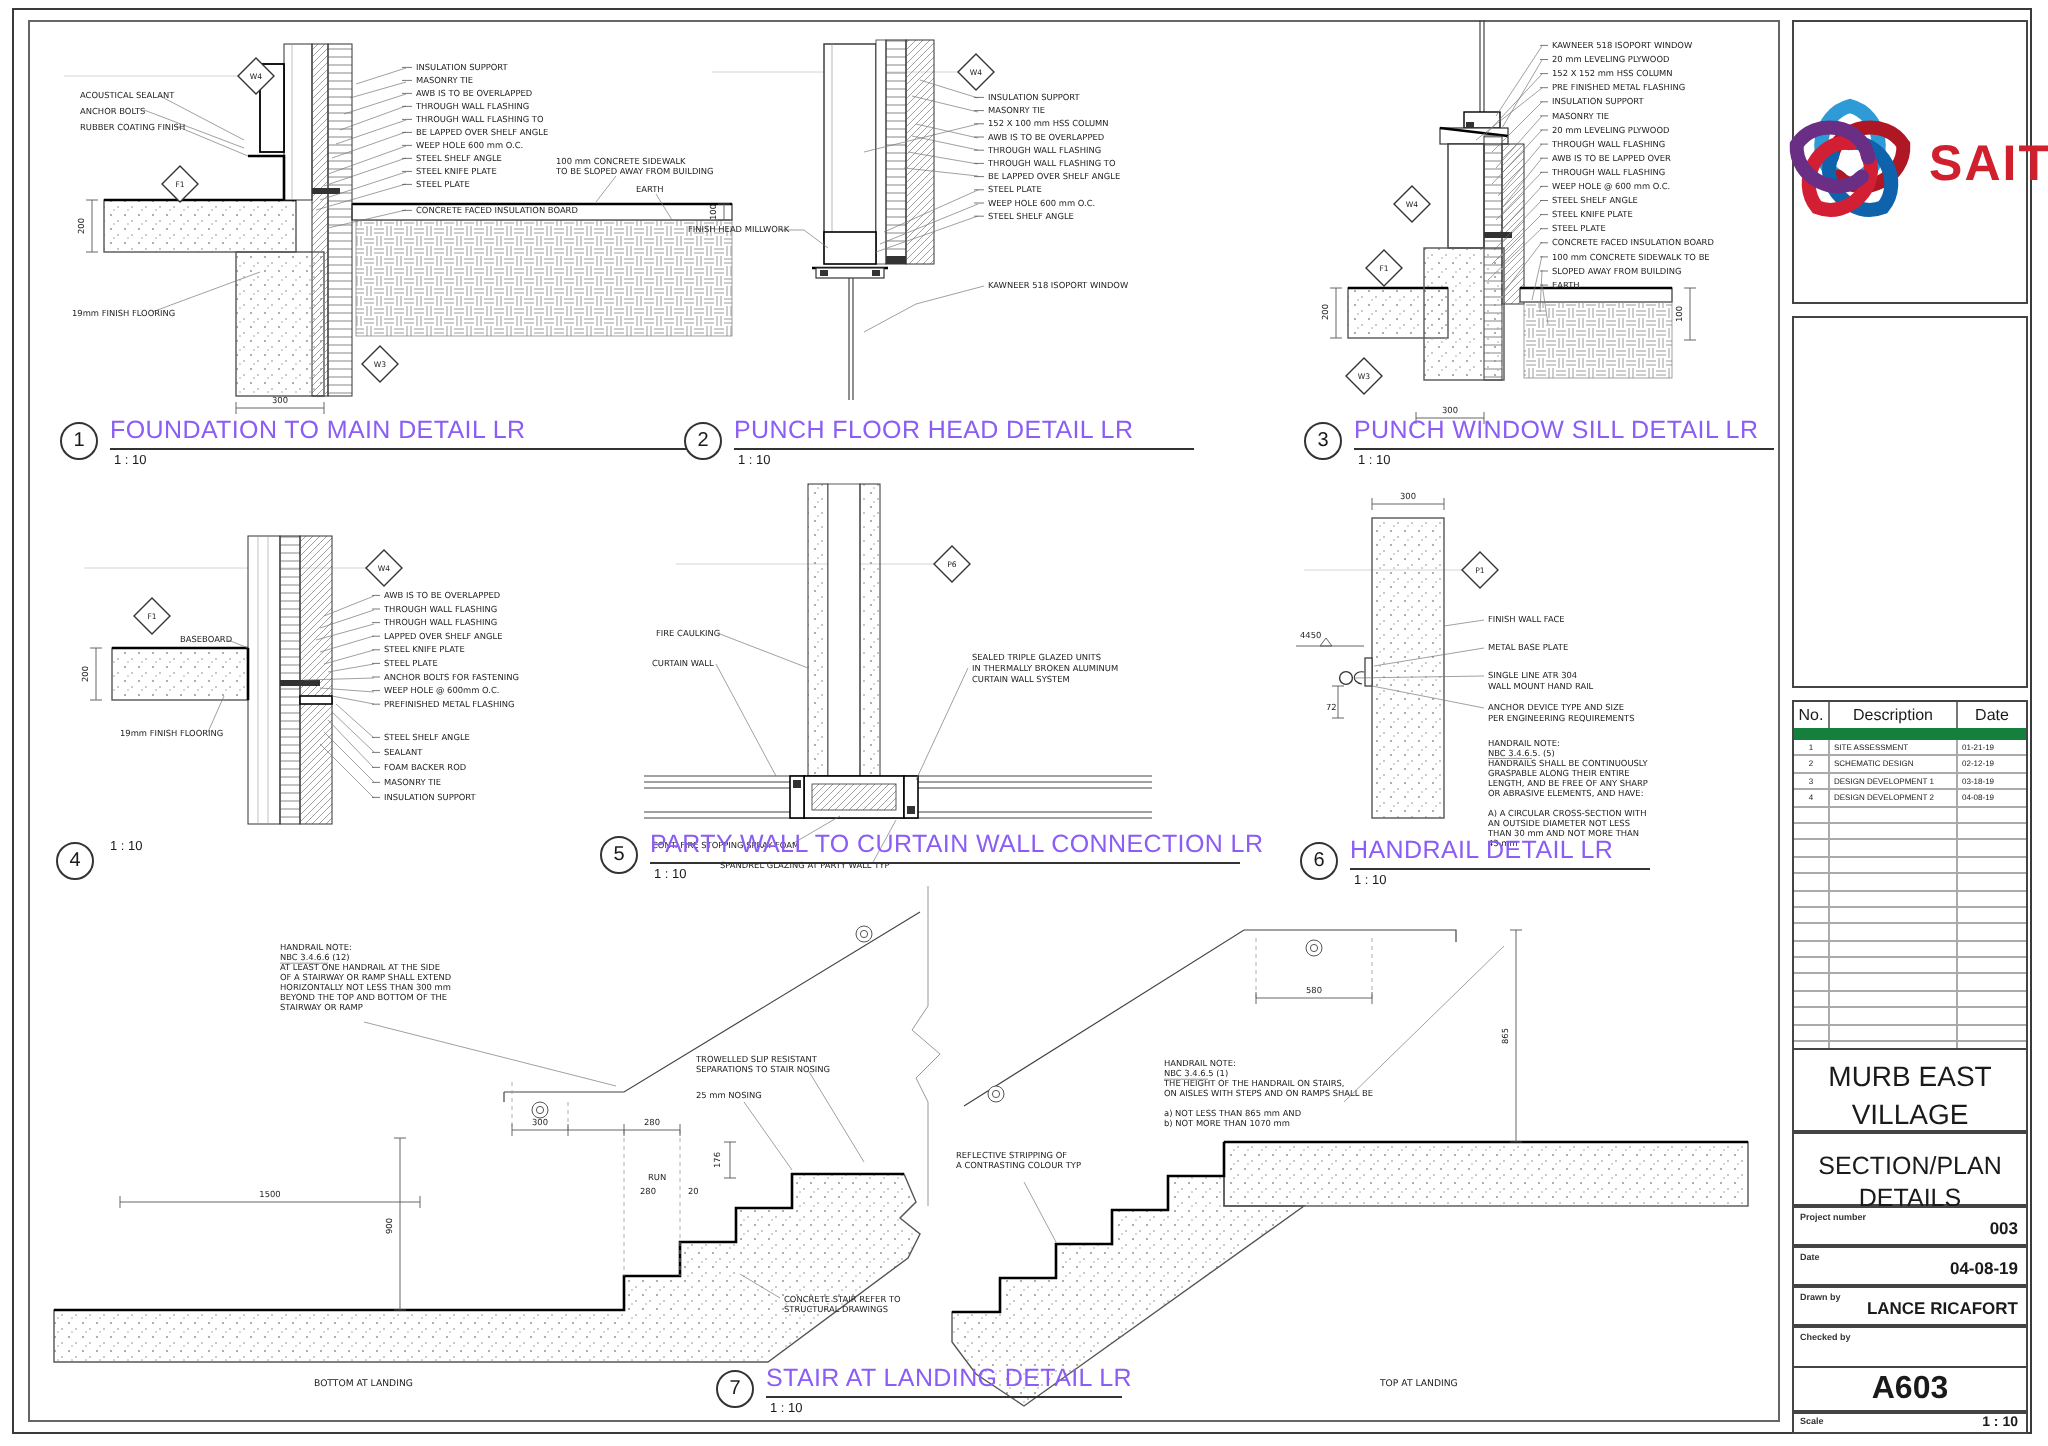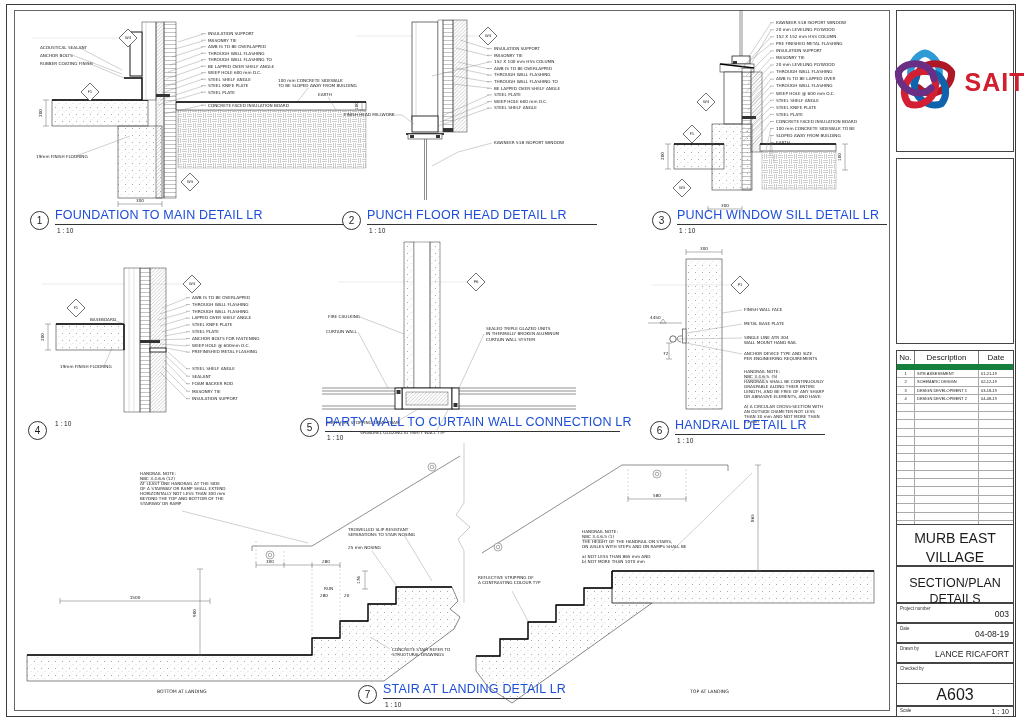--- a/index.html
+++ b/index.html
@@ -16,39 +16,39 @@
   .dash{stroke:#999;stroke-width:0.4;stroke-dasharray:2,2;fill:none;}
   .refline{stroke:#c9c9c9;stroke-width:0.4;}
   .tagd{fill:#fff;stroke:#333;stroke-width:0.7;}
   .heavy{stroke:#000;stroke-width:1.3;fill:none;}
   .ol{stroke:#444;stroke-width:0.6;fill:none;}
   .conc{fill:url(#dots);stroke:#555;stroke-width:0.7;}
   .dtitle{position:absolute;display:flex;gap:6px;align-items:flex-start;}
   .dnum{width:17px;height:17px;border:1.2px solid #333;border-radius:50%;display:flex;align-items:center;
         justify-content:center;font-size:10px;flex:none;margin-top:3px;background:#fff;}
   .dbody{display:flex;flex-direction:column;}
-  .dname{font-size:12.5px;letter-spacing:0.2px;color:#1d4ed8;padding-bottom:2px;border-bottom:1.2px solid #333;white-space:nowrap;}
+  .dname{font-size:12.5px;letter-spacing:0.2px;color:#8b5cf6;padding-bottom:2px;border-bottom:1.2px solid #333;white-space:nowrap;}
   .dscale{font-size:6.5px;padding-top:2px;padding-left:2px;}
   
   .logo-wrap{display:flex;flex-direction:row;align-items:center;justify-content:center;height:100%;}
   .sait-word{font-size:25px;font-weight:bold;color:#d0202e;letter-spacing:1px;margin-top:2px;}
   .revtable{position:absolute;left:896px;top:350px;width:118px;border:1px solid #444;background:#fff;box-sizing:border-box;}
   .rt-head{display:grid;grid-template-columns:18px 64px 34px;border-bottom:6px solid #15803d;}
   .rt-head span{font-size:8px;padding:2px 1px;border-right:1px solid #777;text-align:center;}
   .rt-head span:last-child{border-right:none;}
   .rt-row{display:grid;grid-template-columns:18px 64px 34px;height:7.4px;border-bottom:1px solid #aaa;}
   .rt-row span{font-size:4px;line-height:7.4px;border-right:1px solid #aaa;overflow:hidden;white-space:nowrap;padding-left:2px;}
   .rt-row span:first-child{text-align:center;padding-left:0;}
   .rt-row span:last-child{border-right:none;}
   .proj-name{font-size:14px;text-align:center;line-height:1.35;padding-top:4px;}
   .sheet-title{font-size:12.5px;text-align:center;line-height:1.3;padding-top:8px;}
-  .field{position:relative;height:100%;}
+  .field{position:relative;height:100%;font-weight:bold;}
   .field .lab{position:absolute;left:3px;top:2px;font-size:4.5px;color:#333;}
   .field .val{position:absolute;right:4px;bottom:3px;font-size:8.5px;}
-  .sheetnum{font-size:16px;text-align:center;line-height:22px;}
+  .sheetnum{font-size:16px;text-align:center;line-height:22px;font-weight:bold;}
 </style>
 </head>
 <body>
 
 <div class="sheet">
 
   <svg width="0" height="0">
     <defs>
       <pattern id="dots" width="7" height="7" patternUnits="userSpaceOnUse">
         <circle cx="1.5" cy="1.5" r="0.55" fill="#9a9a9a"></circle>

